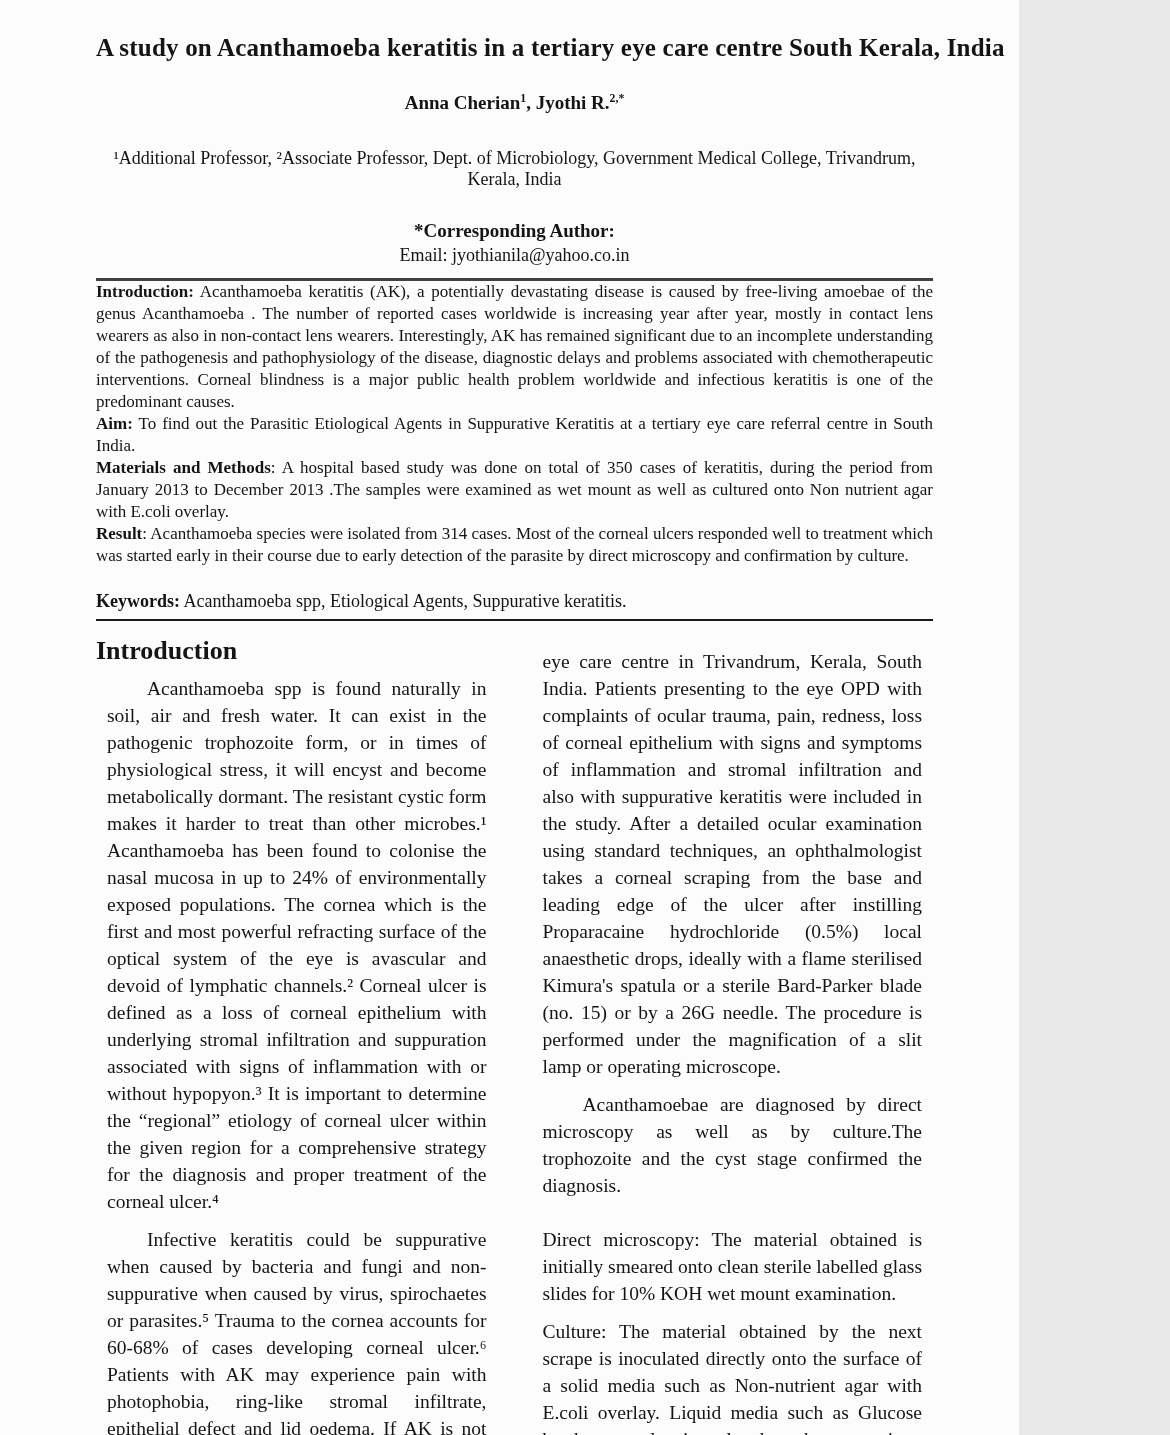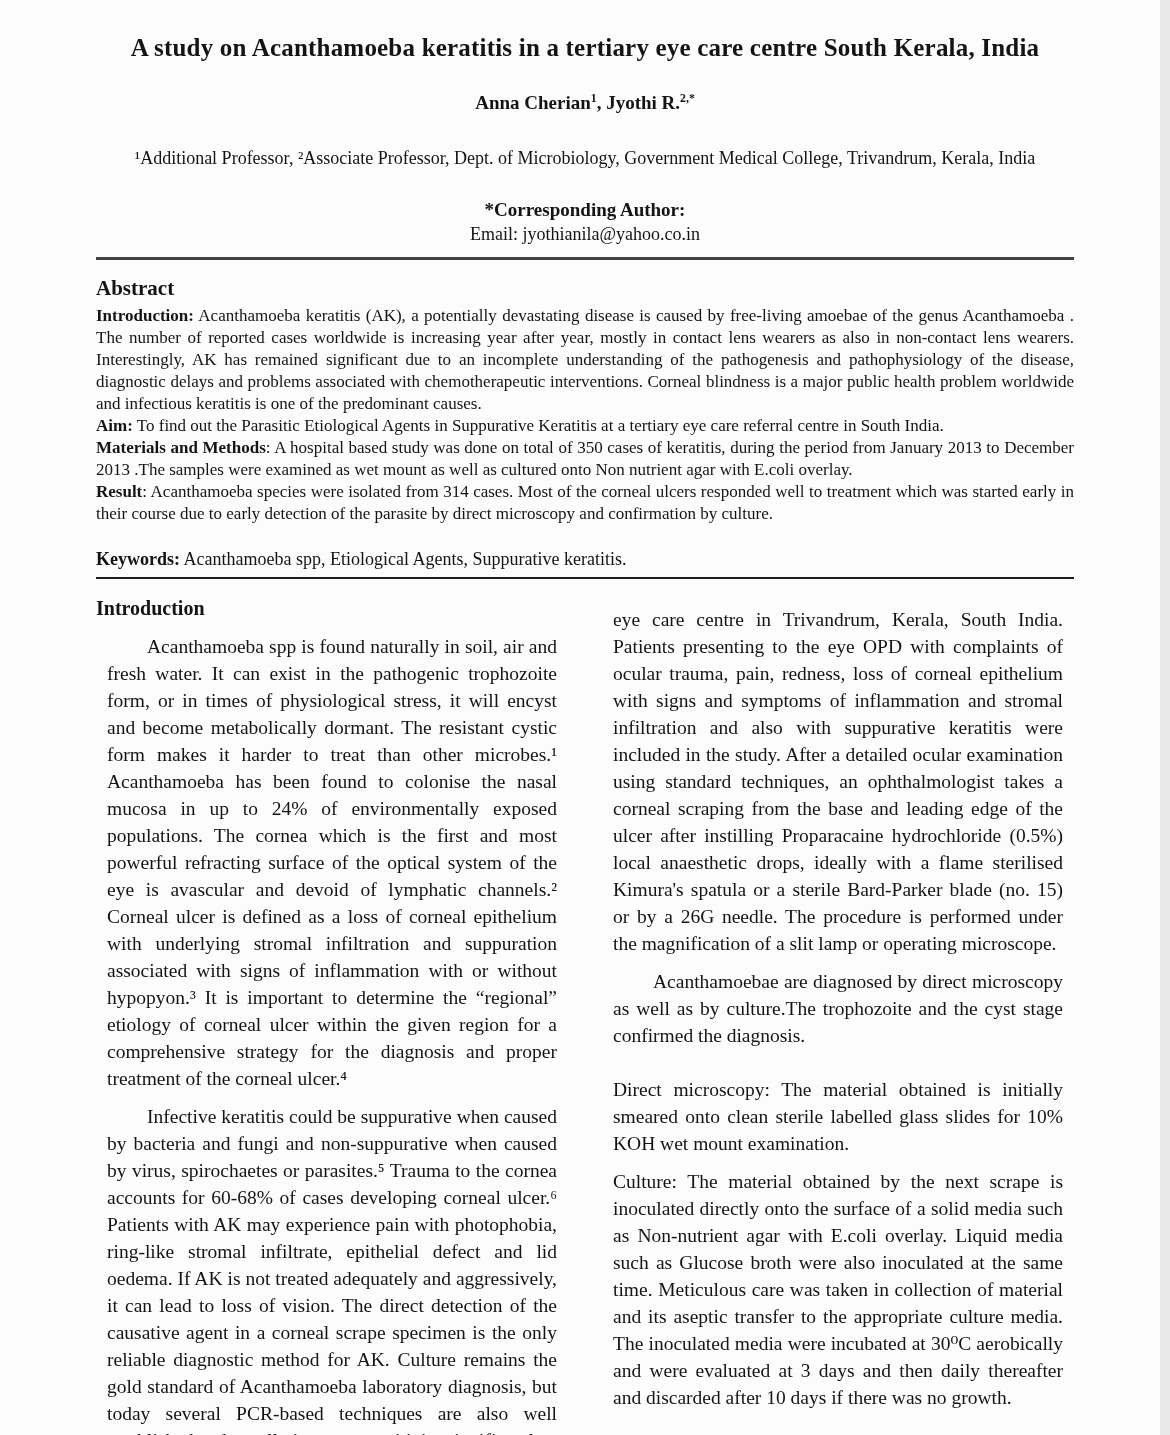--- a/index.html
+++ b/index.html
@@ -9,21 +9,21 @@
   }
   body {
     width: 1170px;
     height: 1435px;
     overflow: hidden;
     font-family: "Liberation Serif", "DejaVu Serif", serif;
     color: #141414;
   }
   .page {
     box-sizing: border-box;
-    width: 1160px;
+    width: 1019px;
     height: 1435px;
     background: #fcfcfc;
     padding: 24px 86px 0 96px;
     overflow: hidden;
   }
   
   .title {
     font-size: 25px;
     font-weight: bold;
     text-align: center;
@@ -89,21 +89,21 @@
     gap: 34px;
     margin-top: 16px;
   }
   .col {
     flex: 1 1 0;
     font-size: 19.5px;
     line-height: 27px;
     text-align: justify;
   }
   .col h3 {
-    font-size: 20px;
+    font-size: 26px;
     font-weight: bold;
     margin: 0 0 1px 0;
     text-align: left;
   }
   .col h3.spaced { margin-top: 26px; }
   .col p { margin: 11px; }
   .col p.indent { text-indent: 40px; }
   .col p.gap-top { margin-top: 27px; }
   .col .lead { font-weight: normal; }
 </style>
@@ -119,21 +119,20 @@
   </div>
 
   <div class="affiliation">¹Additional Professor, ²Associate Professor, Dept. of Microbiology, Government Medical College, Trivandrum, Kerala, India</div>
 
   <div class="corresponding">*Corresponding Author:</div>
   <div class="email">Email: jyothianila@yahoo.co.in</div>
 
   <hr class="rule-heavy">
 
   <section class="abstract">
-    <div class="abstract-heading">Abstract</div>
 
     <p><span class="lead">Introduction:</span><span> Acanthamoeba keratitis (AK), a potentially devastating disease is caused by free-living amoebae of the genus Acanthamoeba . The number of reported cases worldwide is increasing year after year, mostly in contact lens wearers as also in non-contact lens wearers. Interestingly, AK has remained significant due to an incomplete understanding of the pathogenesis and pathophysiology of the disease, diagnostic delays and problems associated with chemotherapeutic interventions. Corneal blindness is a major public health problem worldwide and infectious keratitis is one of the predominant causes.</span></p>
 
     <p><span class="lead">Aim:</span><span> To find out the Parasitic Etiological Agents in Suppurative Keratitis at a tertiary eye care referral centre in South India.</span></p>
 
     <p><span class="lead">Materials and Methods</span><span>: A hospital based study was done on total of 350 cases of keratitis, during the period from January 2013 to December 2013 .The samples were examined as wet mount as well as cultured onto Non nutrient agar with E.coli overlay.</span></p>
 
     <p><span class="lead">Result</span><span>: Acanthamoeba species were isolated from 314 cases. Most of the corneal ulcers responded well to treatment which was started early in their course due to early detection of the parasite by direct microscopy and confirmation by culture.</span></p>
 
     <div class="keywords"><span class="lead">Keywords:</span><span> Acanthamoeba spp, Etiological Agents, Suppurative keratitis.</span></div>

